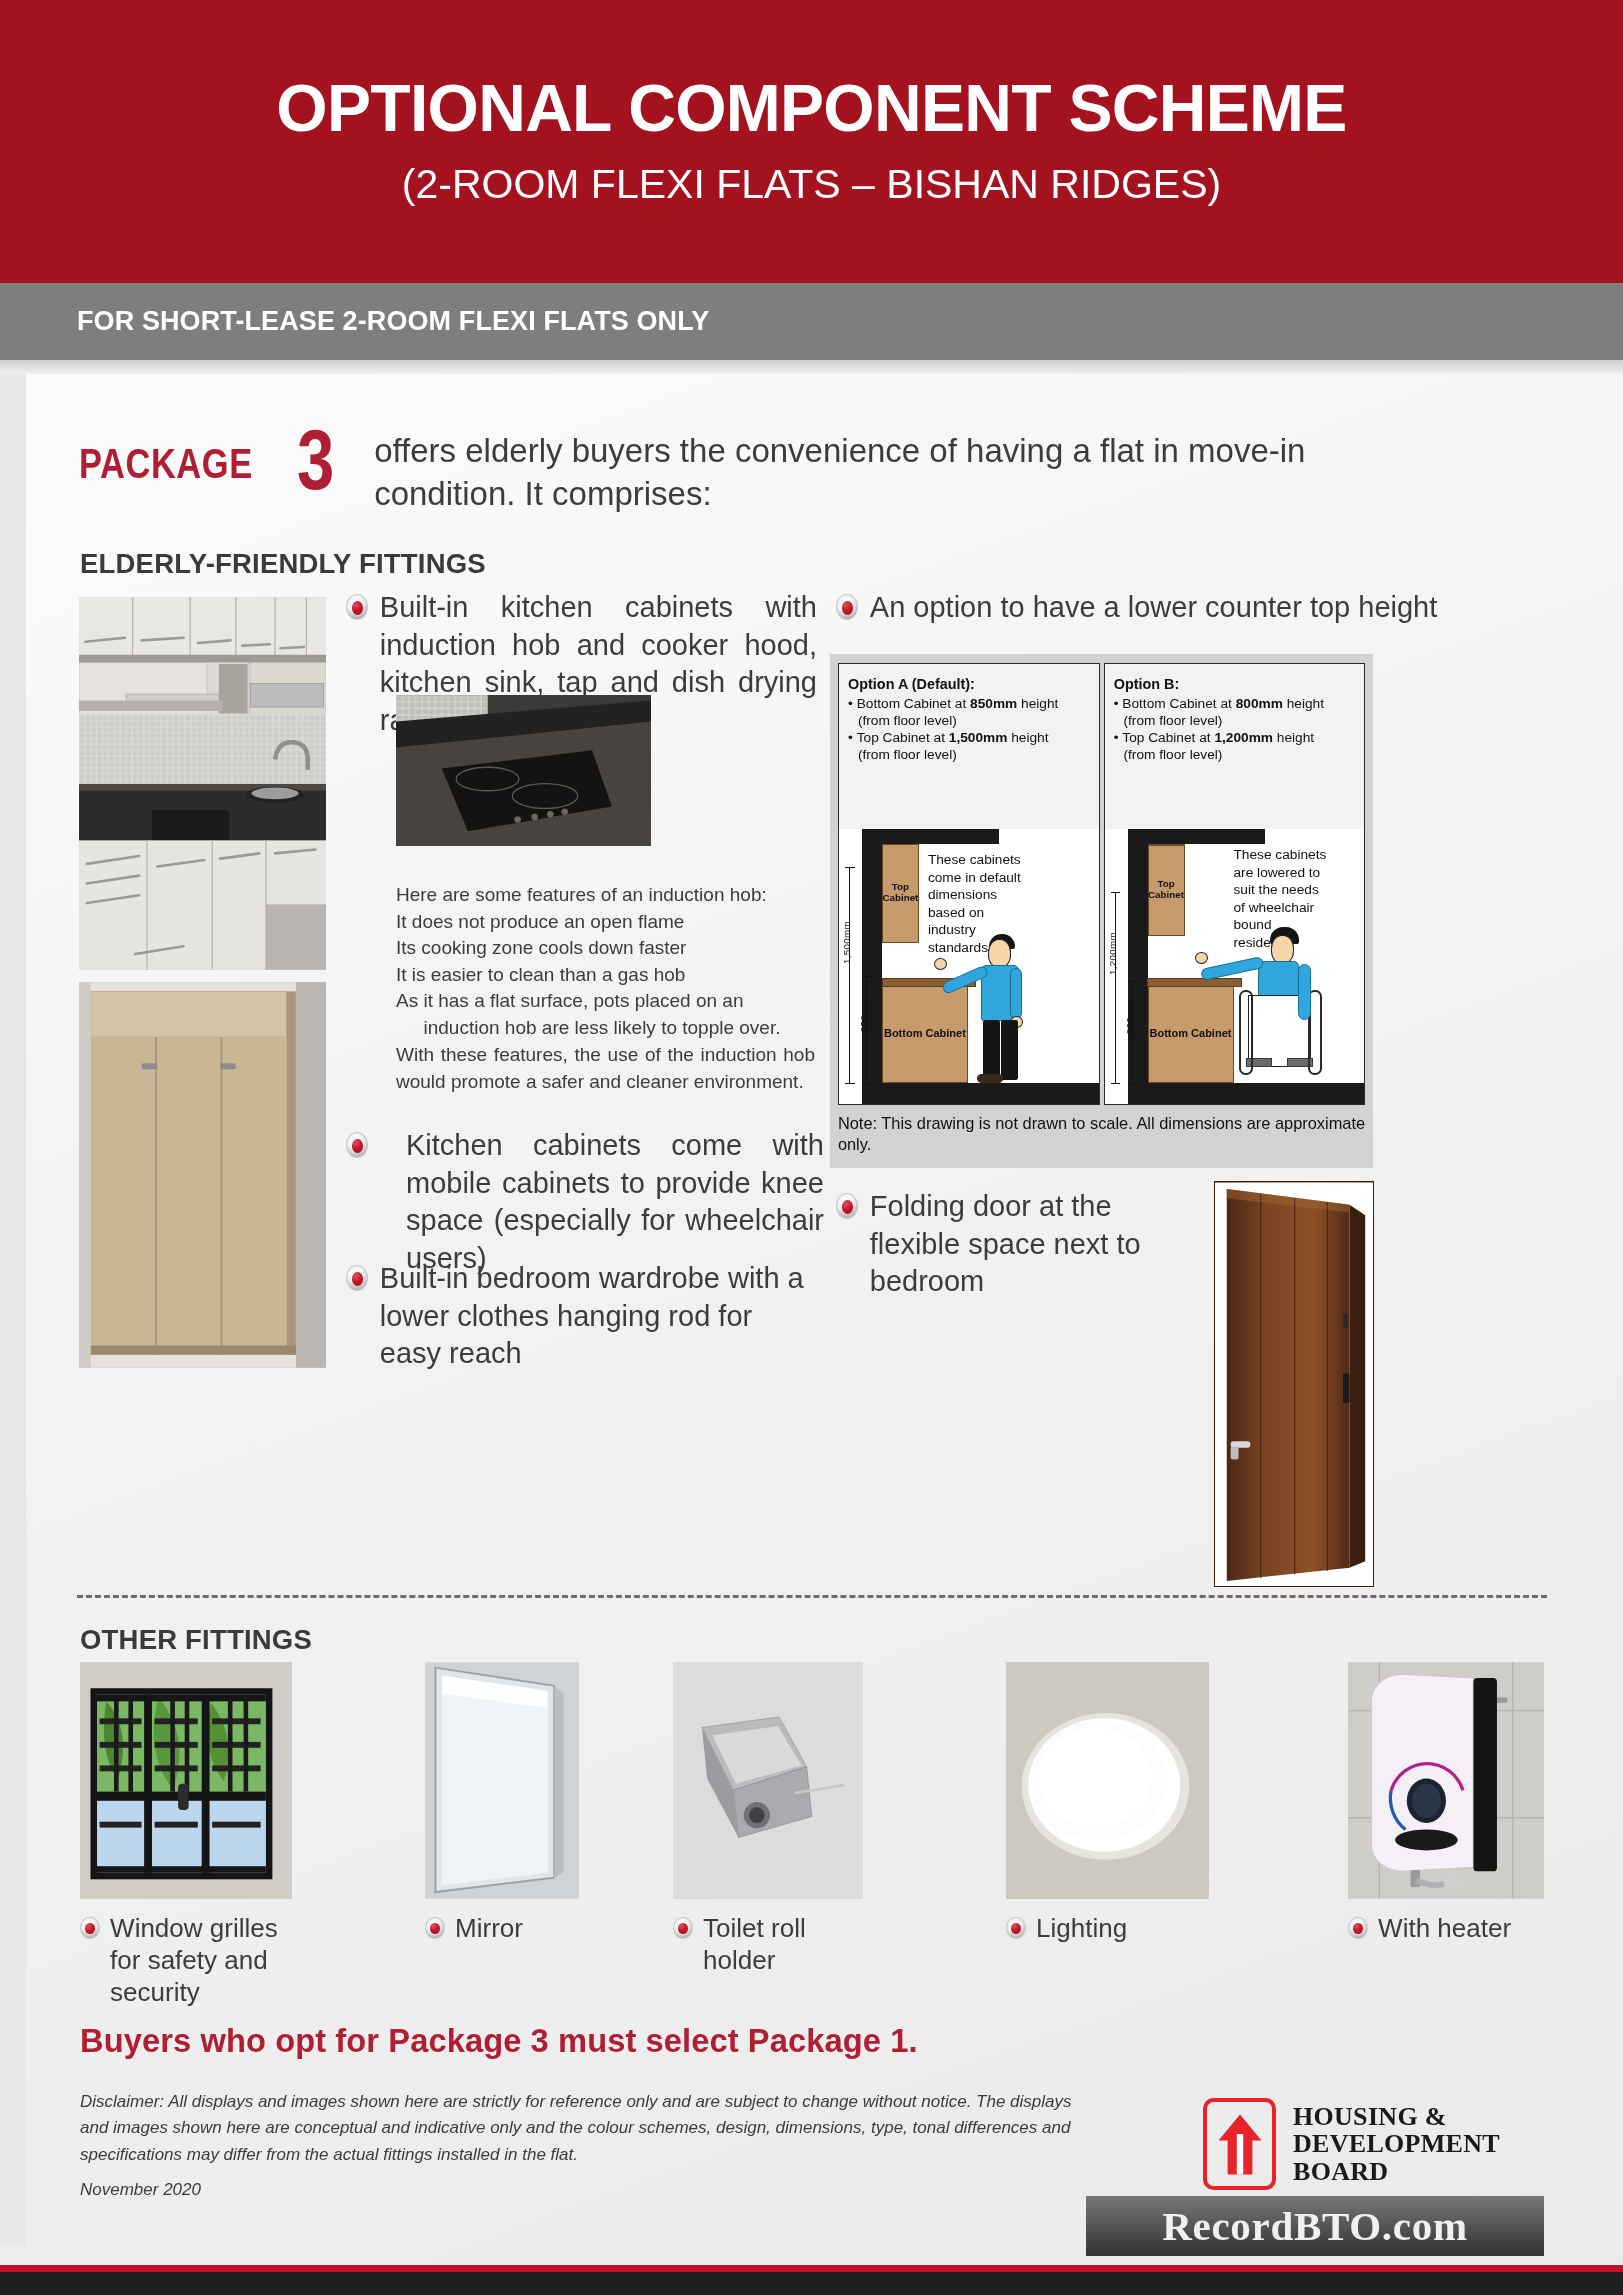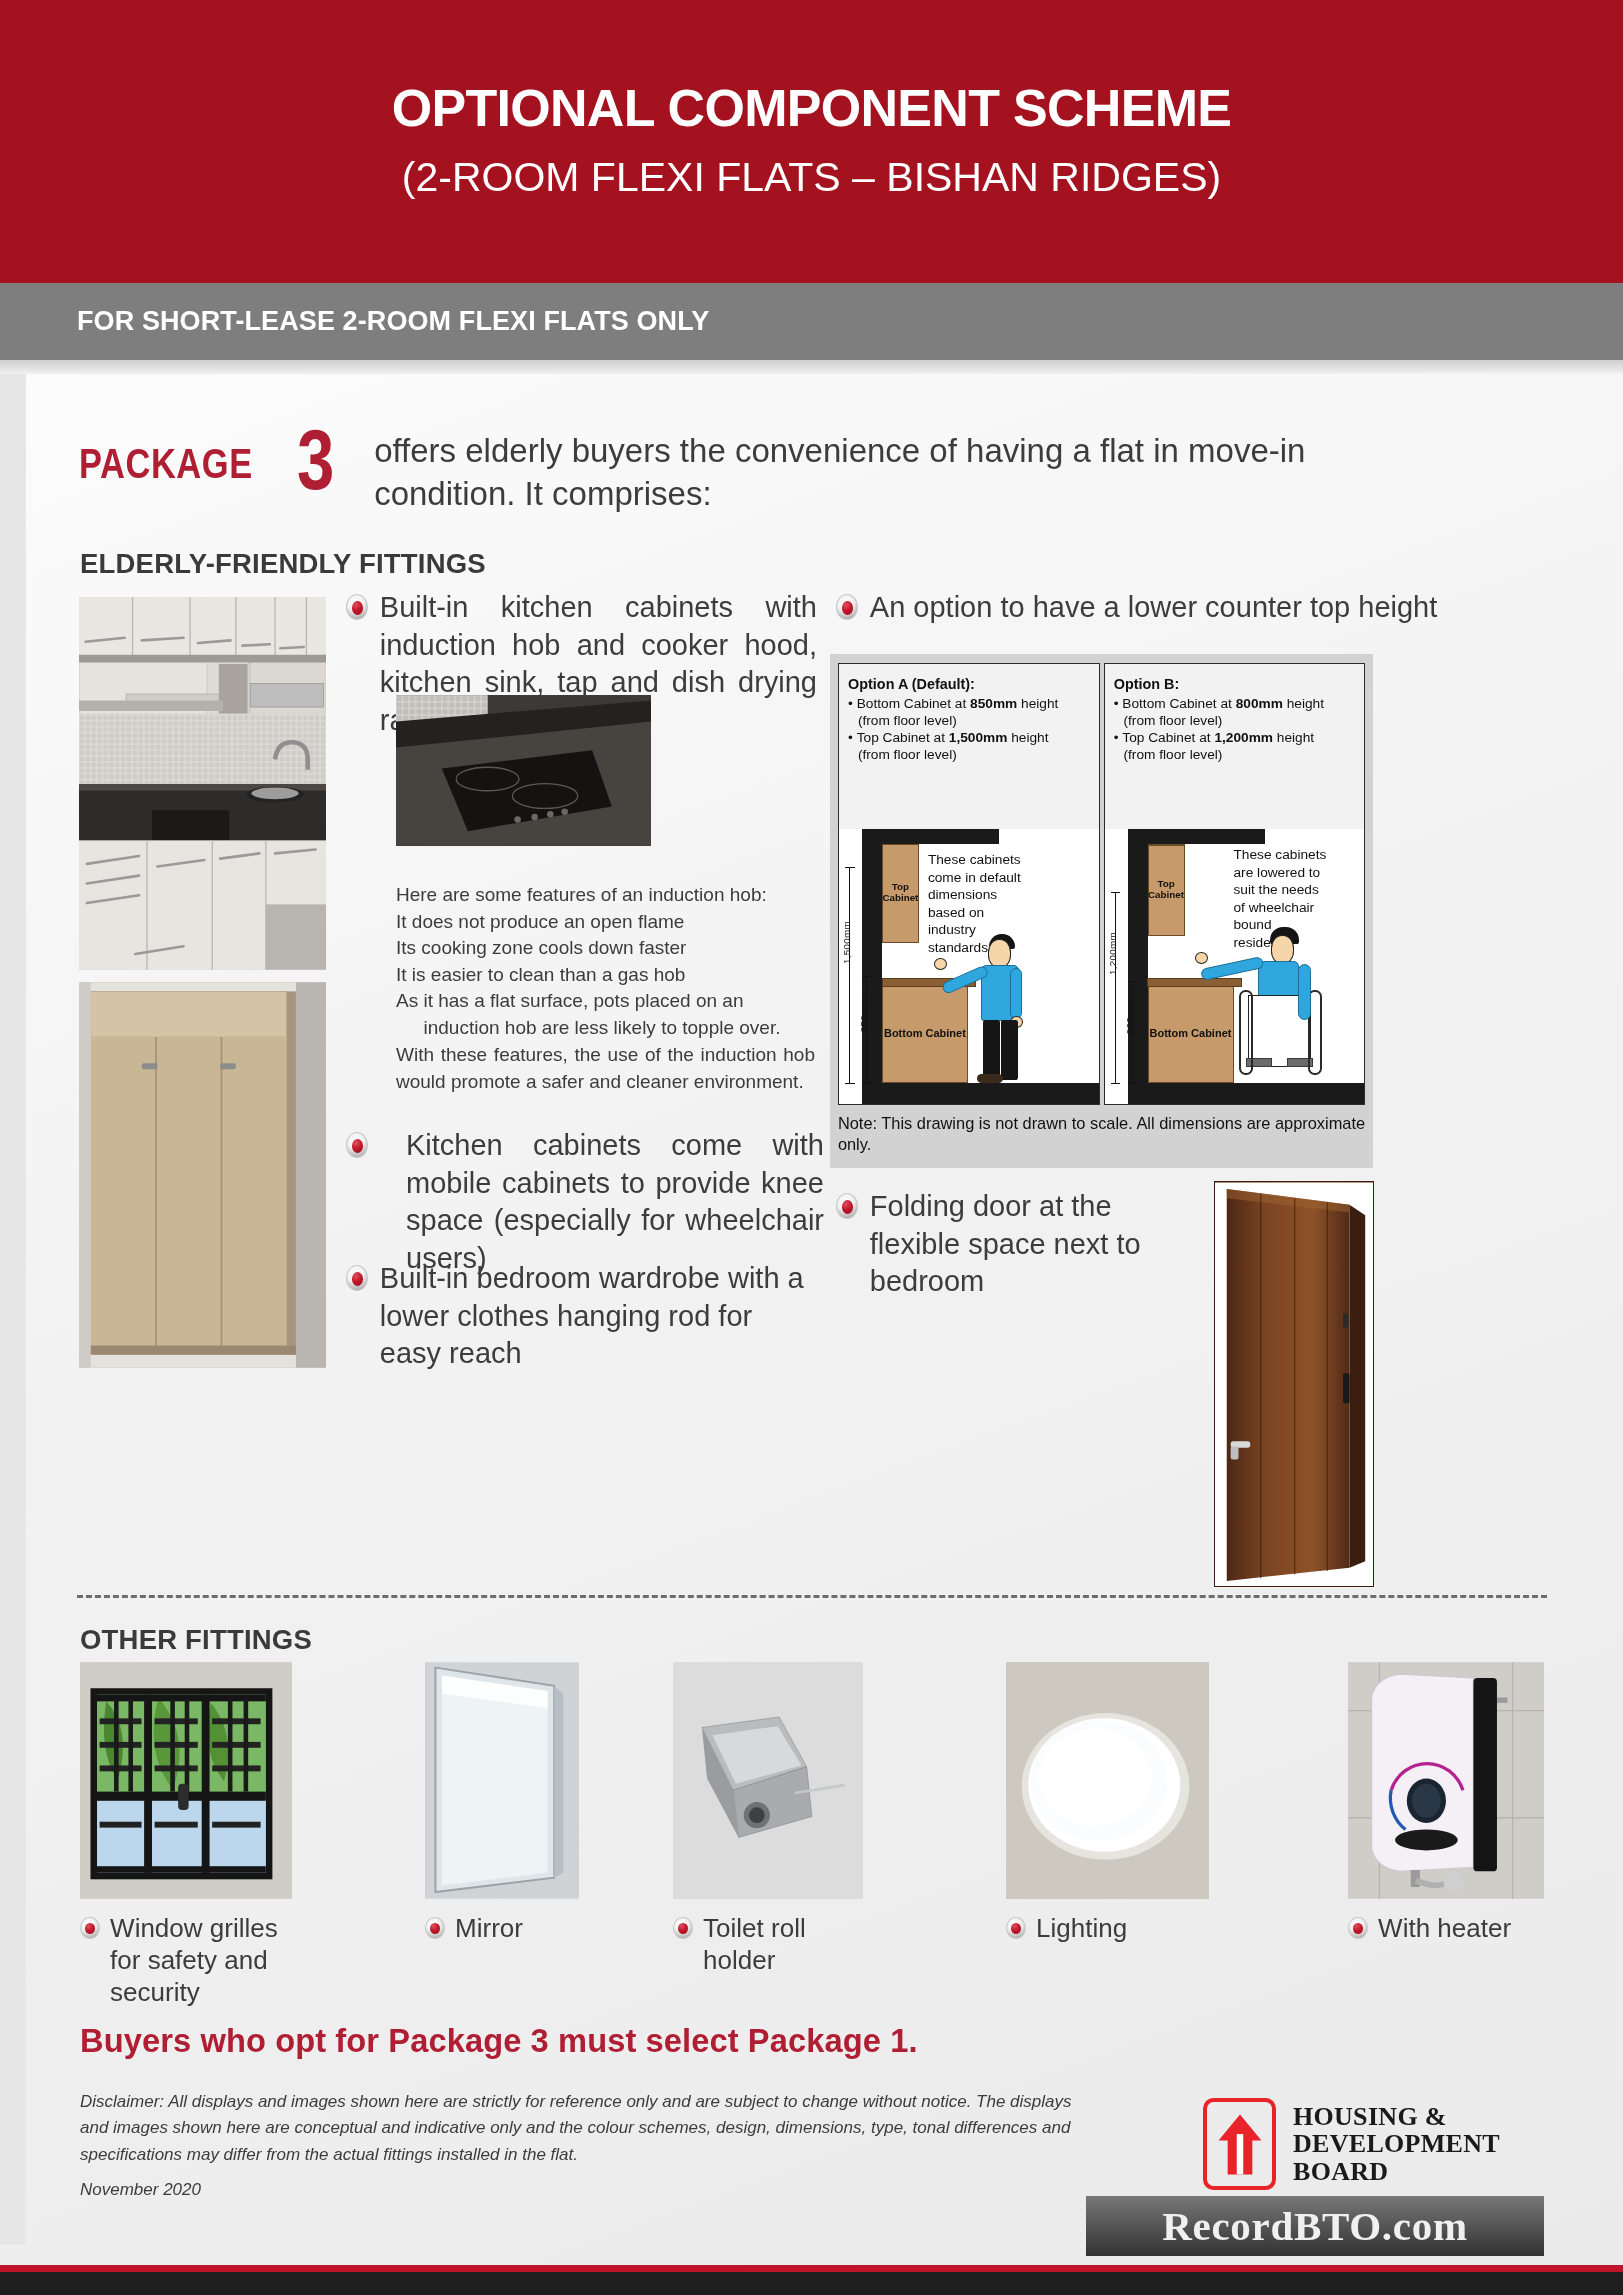--- a/index.html
+++ b/index.html
@@ -11,21 +11,21 @@
   }
   .page { position: relative; width: 1623px; height: 2295px; background: linear-gradient(160deg,#ffffff 0%,#f3f3f3 45%,#eaeaea 100%); }
 
   
   .hdr-red {
     position: absolute; left: 0; top: 0; width: 1623px; height: 283px;
     background: #A4111F;
     display: flex; flex-direction: column; align-items: center; justify-content: center;
   }
   .hdr-title {
-    color: #ffffff; font-weight: bold; font-size: 52px; letter-spacing: -0.7px;
+    color: #ffffff; font-weight: bold; font-size: 66px; letter-spacing: -0.7px;
     line-height: 1.0; white-space: nowrap;
   }
   .hdr-sub {
     color: #ffffff; font-size: 41px; margin-top: 19.6px; white-space: nowrap;
   }
   .hdr-grey {
     position: absolute; left: 0; top: 283px; width: 1623px; height: 77px;
     background: #7E7E7E; display: flex; align-items: center;
   }
   .hdr-grey span {

